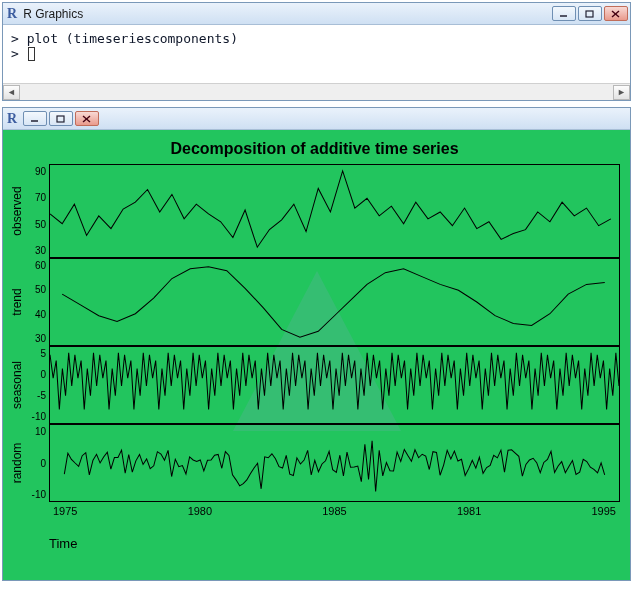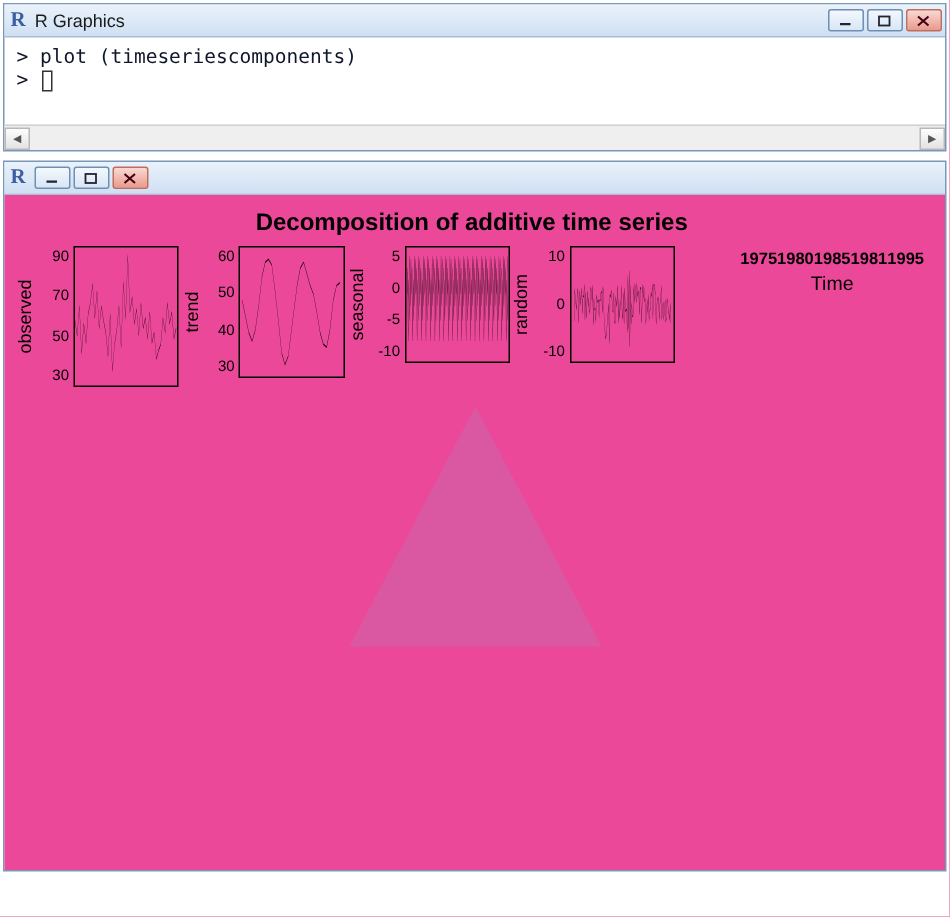--- a/index.html
+++ b/index.html
@@ -83,39 +83,40 @@
     width:17px; height:15px;
     border:1px solid #b8b8b8;
     background:linear-gradient(#fdfdfd,#e3e3e3);
     display:flex;align-items:center;justify-content:center;
     font-size:9px;color:#555;
   }
   .hscroll .track { flex:1; height:15px; }
   .graphics-body {
     padding: 6px 10px 4px 6px;
     position: relative;
-    background: #ec4899;
+    background: #22c55e;
     height: 450px;
   }
   .chart-title {
     text-align:center;
     font-family: Arial, sans-serif;
     font-weight:bold;
     font-size:16px;
     margin-top:4px;
     margin-bottom:6px;
   }
   .xlabel {
-    text-align:center;
+    text-align:left;
     font-family: Arial, sans-serif;
     font-size:13px;
-    margin-top:2px;
+    margin-top:19px;
   }
   .panel-stack {
     display:flex;
+    flex-direction:column;
   }
   .panel-row {
     display:flex;
     align-items:stretch;
   }
   .ylabel {
     width:16px;
     display:flex;
     align-items:center;
     justify-content:center;
@@ -144,21 +145,20 @@
     overflow:hidden;
   }
   .plotbox svg { width:100%; height:100%; display:block; }
   .plotbox polyline { fill:none; stroke:#000; stroke-width:1; }
   .xticks {
     display:flex;
     justify-content:space-between;
     font-family: Arial, sans-serif;
     font-size:11px;
     padding:3px 4px 0 4px;
-    font-weight:bold;
   }
   .watermark {
     position:absolute;
     left:50%; top:50%;
     transform:translate(-50%,-50%);
     opacity:0.18;
     pointer-events:none;
   }
 </style>
 </head>

